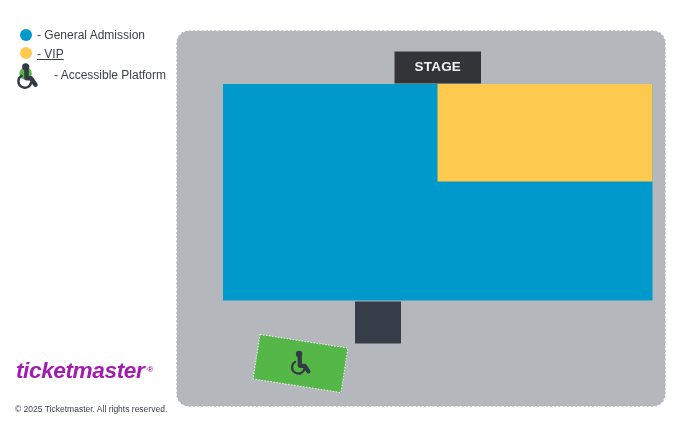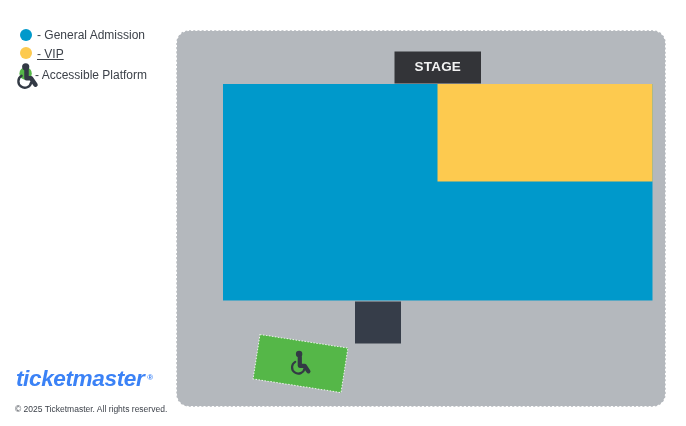--- a/index.html
+++ b/index.html
@@ -1,19 +1,19 @@
 <!DOCTYPE html>
 <html><head>
 <meta charset="utf-8">
 <style>
   html,body{margin:0;padding:0;background:#ffffff;width:686px;height:426px;overflow:hidden;}
   body{font-family:"Liberation Sans", sans-serif;position:relative;}
   .dot{position:absolute;width:12px;height:12px;border-radius:50%;}
   .ltxt{position:absolute;color:#3d424a;font-size:12px;line-height:12px;white-space:nowrap;}
-  .logo{position:absolute;left:16px;top:366px;color:#3b82f6;font-weight:bold;font-style:italic;font-size:22.6px;letter-spacing:-0.4px;}
+  .logo{position:absolute;left:16px;top:358px;color:#a21caf;font-weight:bold;font-style:italic;font-size:22.6px;letter-spacing:-0.4px;}
   .logo .reg{font-size:8px;font-style:normal;vertical-align:6.5px;letter-spacing:0;margin-left:3px;}
   .copy{position:absolute;left:15px;top:404px;color:#3d424a;font-size:8.5px;}
 </style>
 </head>
 <body>
 
 <svg width="686" height="426" viewBox="0 0 686 426" style="position:absolute;left:0;top:0;" xmlns="http://www.w3.org/2000/svg">
 
   <rect x="177" y="31" width="488" height="375" rx="12" fill="#b4b8bd" stroke="#b4b8bd" stroke-width="1.4" stroke-dasharray="2.1 2.1"></rect>
 
@@ -51,18 +51,18 @@
 
   <svg width="30" height="34" viewBox="0 0 30 34" style="position:absolute;left:11px;top:58px;" xmlns="http://www.w3.org/2000/svg">
     <circle cx="14.6" cy="15.5" r="6.2" fill="#55b748"></circle>
     <g fill="none" stroke="#333a45" stroke-linecap="round">
       <circle cx="14.7" cy="8.8" r="3.6" fill="#333a45" stroke="none"></circle>
       <path d="M15.5 11 L15.5 20.3 L20 20.3 L24.5 26.7" stroke-width="4.5" stroke-linejoin="round"></path>
       <path d="M10.6 17.81 A 6.4 6.4 0 1 0 20.1 24.46" stroke-width="2.4"></path>
     </g>
   </svg>
 
-  <span class="ltxt" style="left:35px;top:69px;">- Accessible Platform</span>
+  <span class="ltxt" style="left:54px;top:69px;">- Accessible Platform</span>
 </div>
 
 <div class="logo">ticketmaster<span class="reg">®</span></div>
 
 <div class="copy">© 2025 Ticketmaster. All rights reserved.</div>
 
 </body></html>

